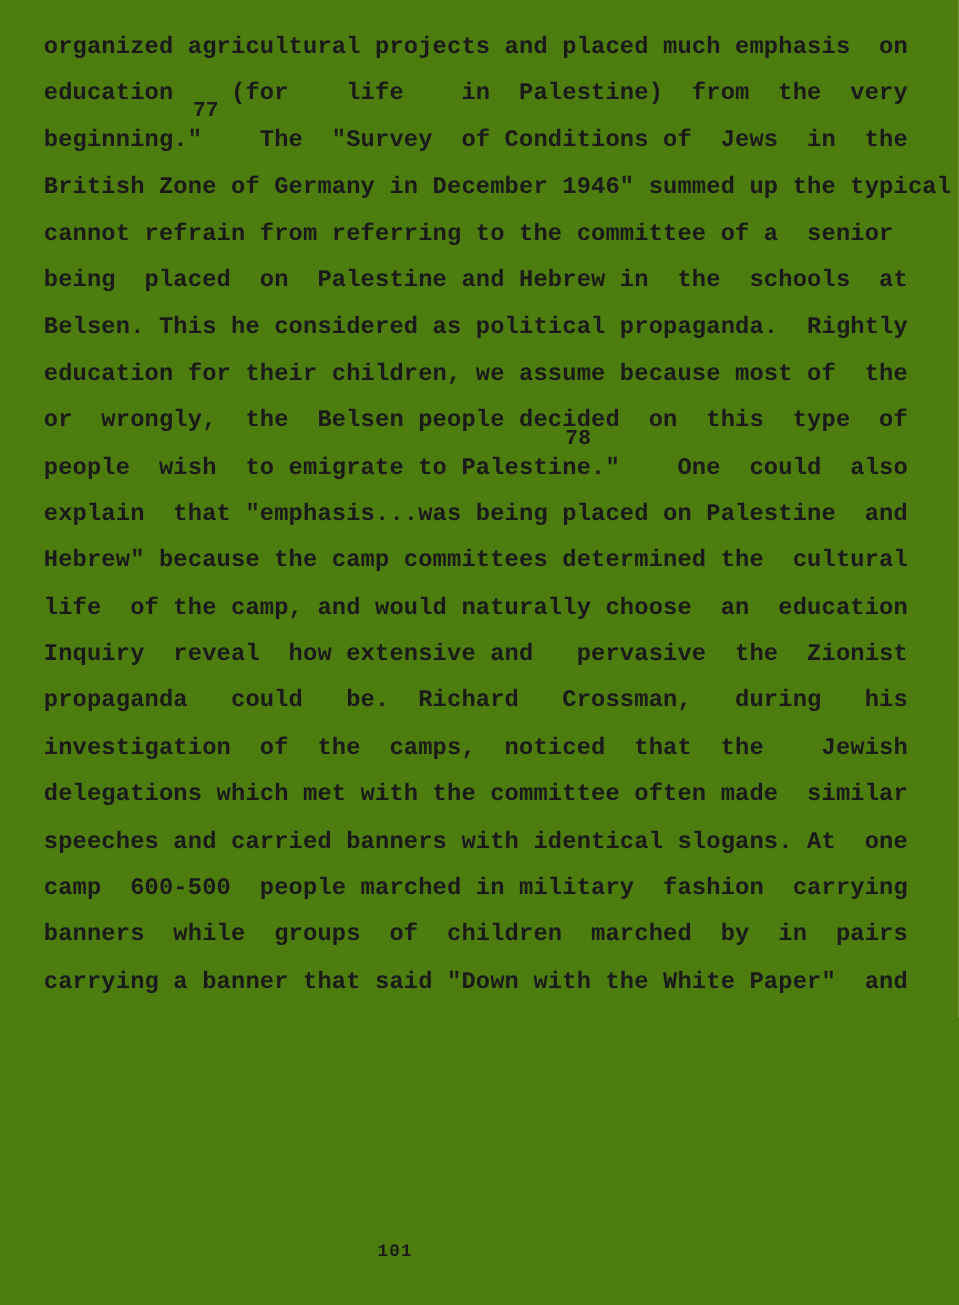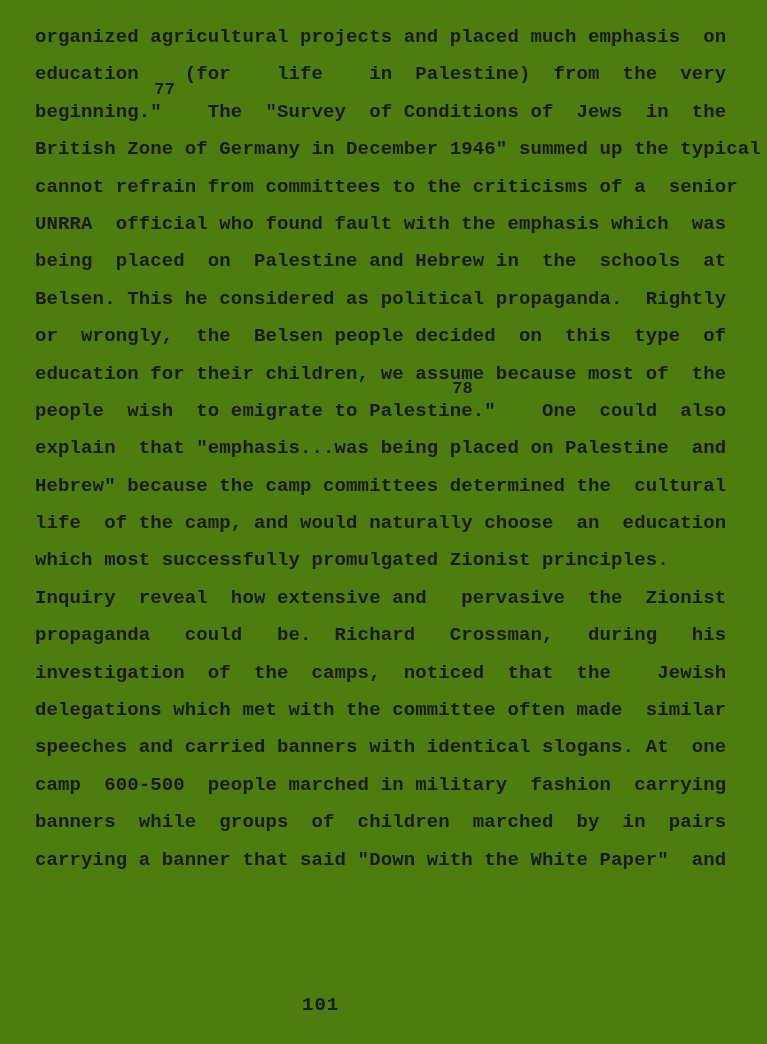--- a/index.html
+++ b/index.html
@@ -35,46 +35,44 @@
     top: -13px;
     font-size: 17px;
     line-height: 1;
     letter-spacing: 0.1px;
     white-space: pre;
   }
   .page-number {
     position: absolute;
     left: 302px;
     top: 994px;
-    font-size: 19px;
+    font-size: 14px;
     font-weight: 700;
     letter-spacing: 1px;
     white-space: pre;
   }
 </style>
 </head>
 <body>
 
 <div class="page" style="background: #4d7c0f; color: rgb(26, 26, 26);">
   <div class="text-block" id="text-block">
       <div class="line">organized agricultural projects and placed much emphasis  on</div>
       <div class="line">education    (for    life    in  Palestine)  from  the  very</div>
       <div class="line">beginning."    The  "Survey  of Conditions of  Jews  in  the<span class="sup" style="left: 11.7ch;">77</span></div>
       <div class="line">British Zone of Germany in December 1946" summed up the typical</div>
-      <div class="line">cannot refrain from committees to the criticisms of a  senior</div>
-      <div class="line">UNRRA  official who found fault with the emphasis which  was</div>
+      <div class="line">cannot refrain from referring to the committee of a  senior</div>
       <div class="line">being  placed  on  Palestine and Hebrew in  the  schools  at</div>
       <div class="line">Belsen. This he considered as political propaganda.  Rightly</div>
+      <div class="line">education for their children, we assume because most of  the</div>
       <div class="line">or  wrongly,  the  Belsen people decided  on  this  type  of</div>
-      <div class="line">education for their children, we assume because most of  the</div>
       <div class="line">people  wish  to emigrate to Palestine."    One  could  also<span class="sup" style="left: 40.9ch;">78</span></div>
       <div class="line">explain  that "emphasis...was being placed on Palestine  and</div>
       <div class="line">Hebrew" because the camp committees determined the  cultural</div>
       <div class="line">life  of the camp, and would naturally choose  an  education</div>
-      <div class="line">which most successfully promulgated Zionist principles.</div>
       <div class="line">Inquiry  reveal  how extensive and   pervasive  the  Zionist</div>
       <div class="line">propaganda   could   be.  Richard   Crossman,   during   his</div>
       <div class="line">investigation  of  the  camps,  noticed  that  the    Jewish</div>
       <div class="line">delegations which met with the committee often made  similar</div>
       <div class="line">speeches and carried banners with identical slogans. At  one</div>
       <div class="line">camp  600-500  people marched in military  fashion  carrying</div>
       <div class="line">banners  while  groups  of  children  marched  by  in  pairs</div>
       <div class="line">carrying a banner that said "Down with the White Paper"  and</div>
     </div>
   <div class="page-number">101</div>

